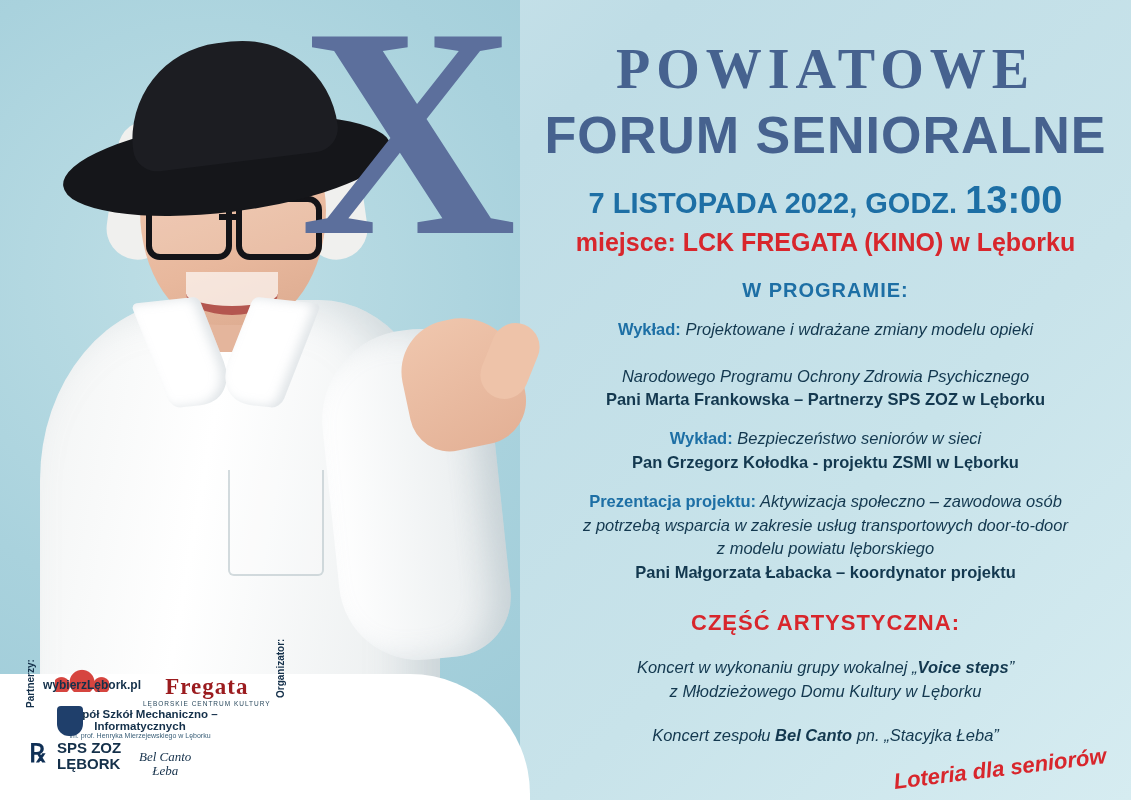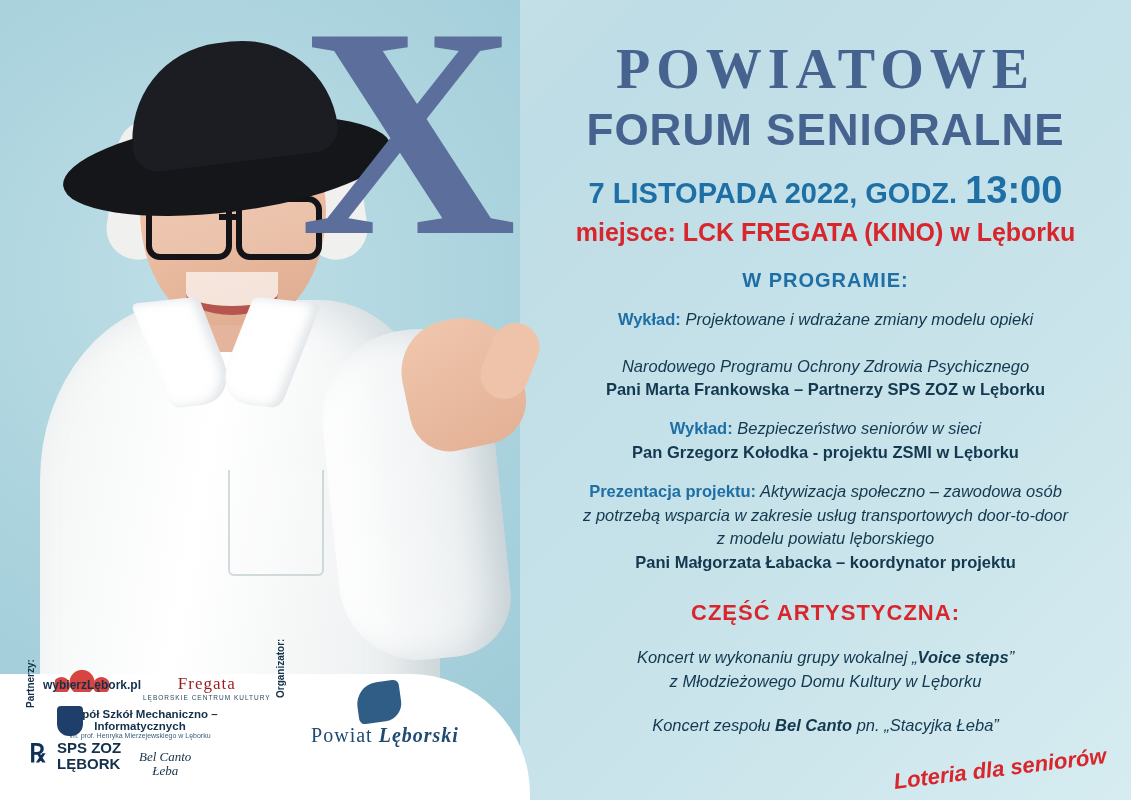--- a/index.html
+++ b/index.html
@@ -209,21 +209,21 @@
     font-weight: bold;
     font-size: 56px;
     letter-spacing: 6px;
     color: #46628f;
     line-height: 1.05;
   }
   .title-sub {
     margin: 6px 0 0 0;
     font-family: "Liberation Sans", sans-serif;
     font-weight: bold;
-    font-size: 44px;
+    font-size: 52px;
     letter-spacing: 1px;
     color: #46628f;
   }
   .date-line {
     margin: 14px 0 0 0;
     font-weight: bold;
     font-size: 29px;
     color: #1d6fa5;
   }
   .date-line .hour {
@@ -387,23 +387,23 @@
     text-align: center;
   }
   .logo-fregata {
     position: absolute;
     left: 122px;
     top: 0;
     text-align: center;
   }
   .logo-fregata .big {
     font-family: "Liberation Serif", serif;
-    font-size: 17px;
+    font-size: 23px;
     color: #9b1c1f;
-    font-weight: normal;
+    font-weight: bold;
     letter-spacing: 1px;
   }
   .logo-fregata .sm {
     font-size: 6.5px;
     letter-spacing: 1px;
     color: #2b4a5e;
   }
   .organizator-label {
     position: absolute;
     left: 254px;
@@ -546,22 +546,15 @@
       <div>Łeba</div>
     </div>
 
     <div class="logo-fregata">
       <div class="big">Fregata</div>
       <div class="sm">LĘBORSKIE CENTRUM KULTURY</div>
     </div>
 
     <div class="organizator-label">Organizator:</div>
 
-    <div class="logo-powiat">
-      <div class="gryf"></div>
-      <div class="txt">
-        <span>Powiat</span>
-        <em>Lęborski</em>
-      </div>
-    </div>
   </div>
 
 </div>
 
 </body></html>

